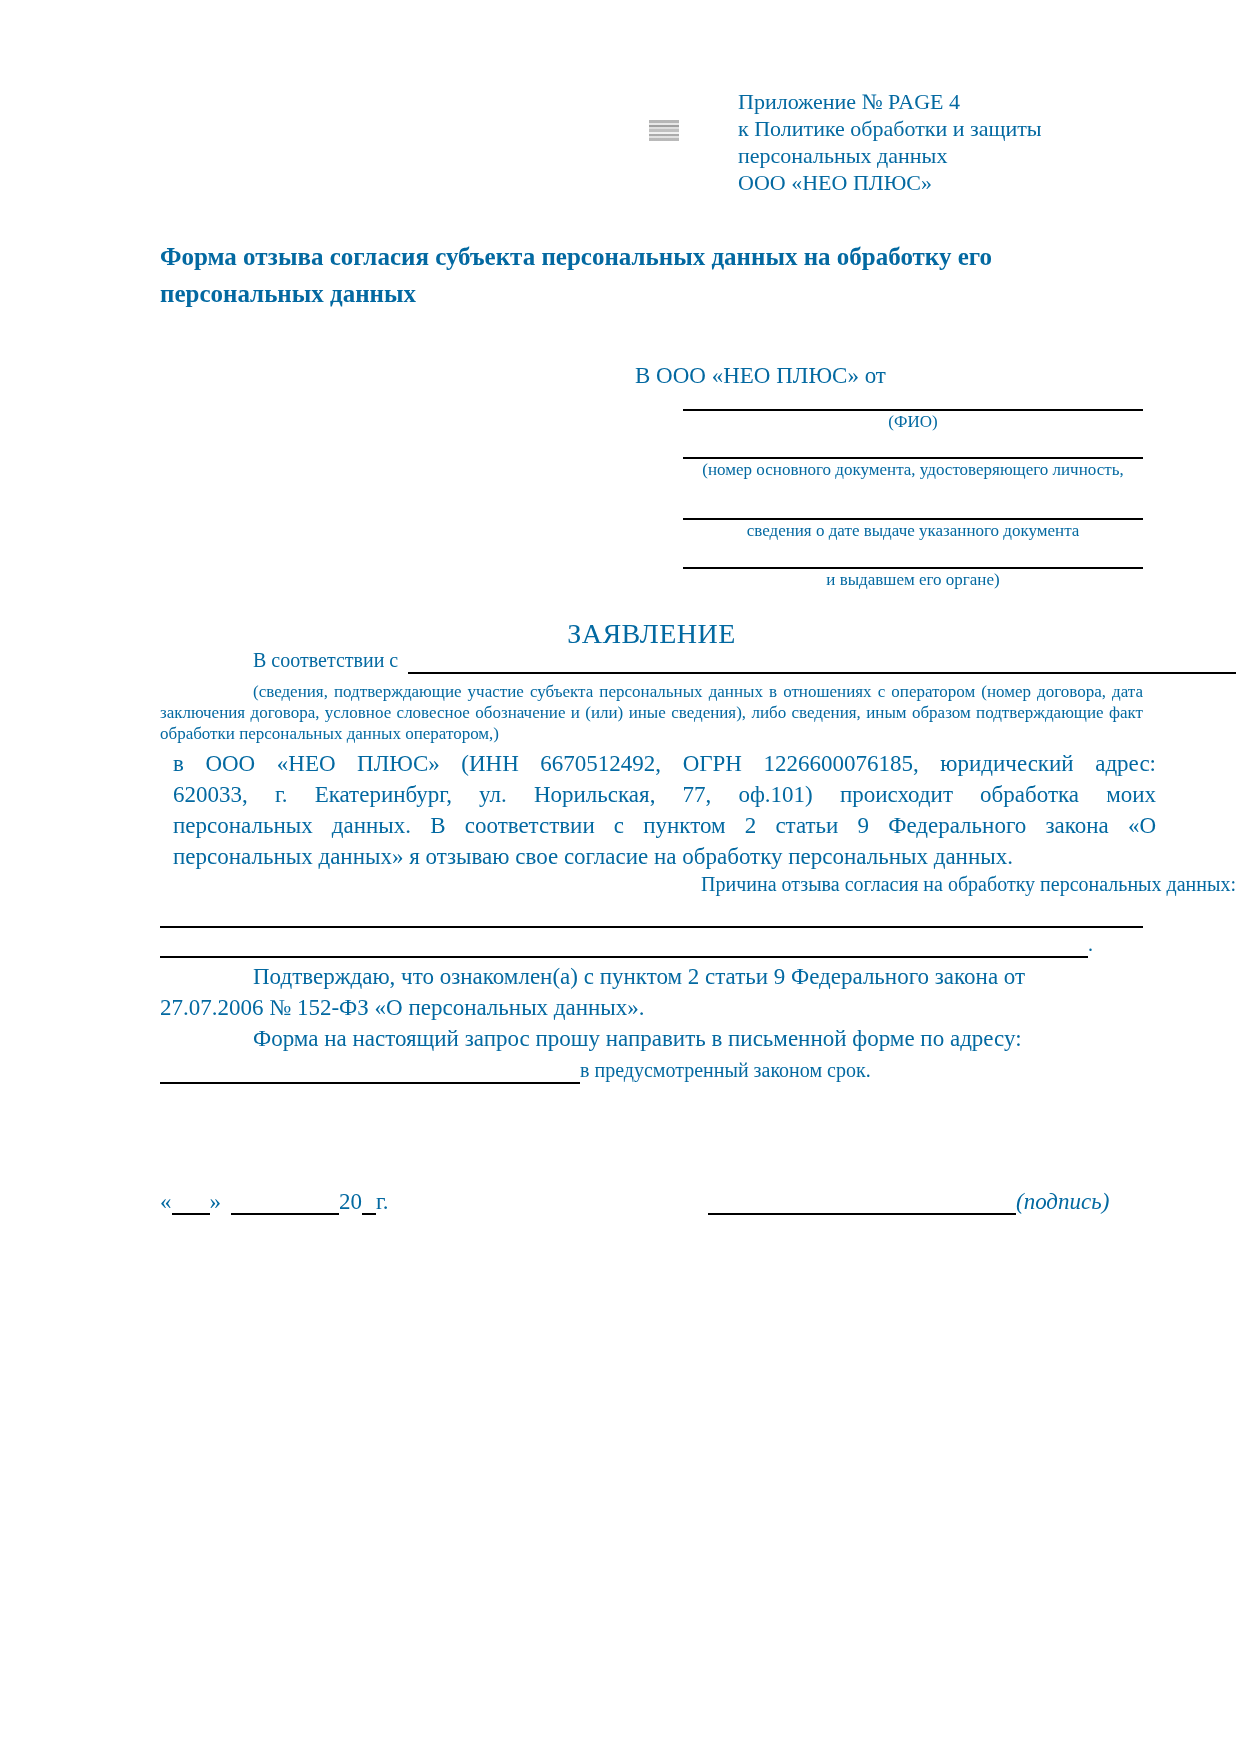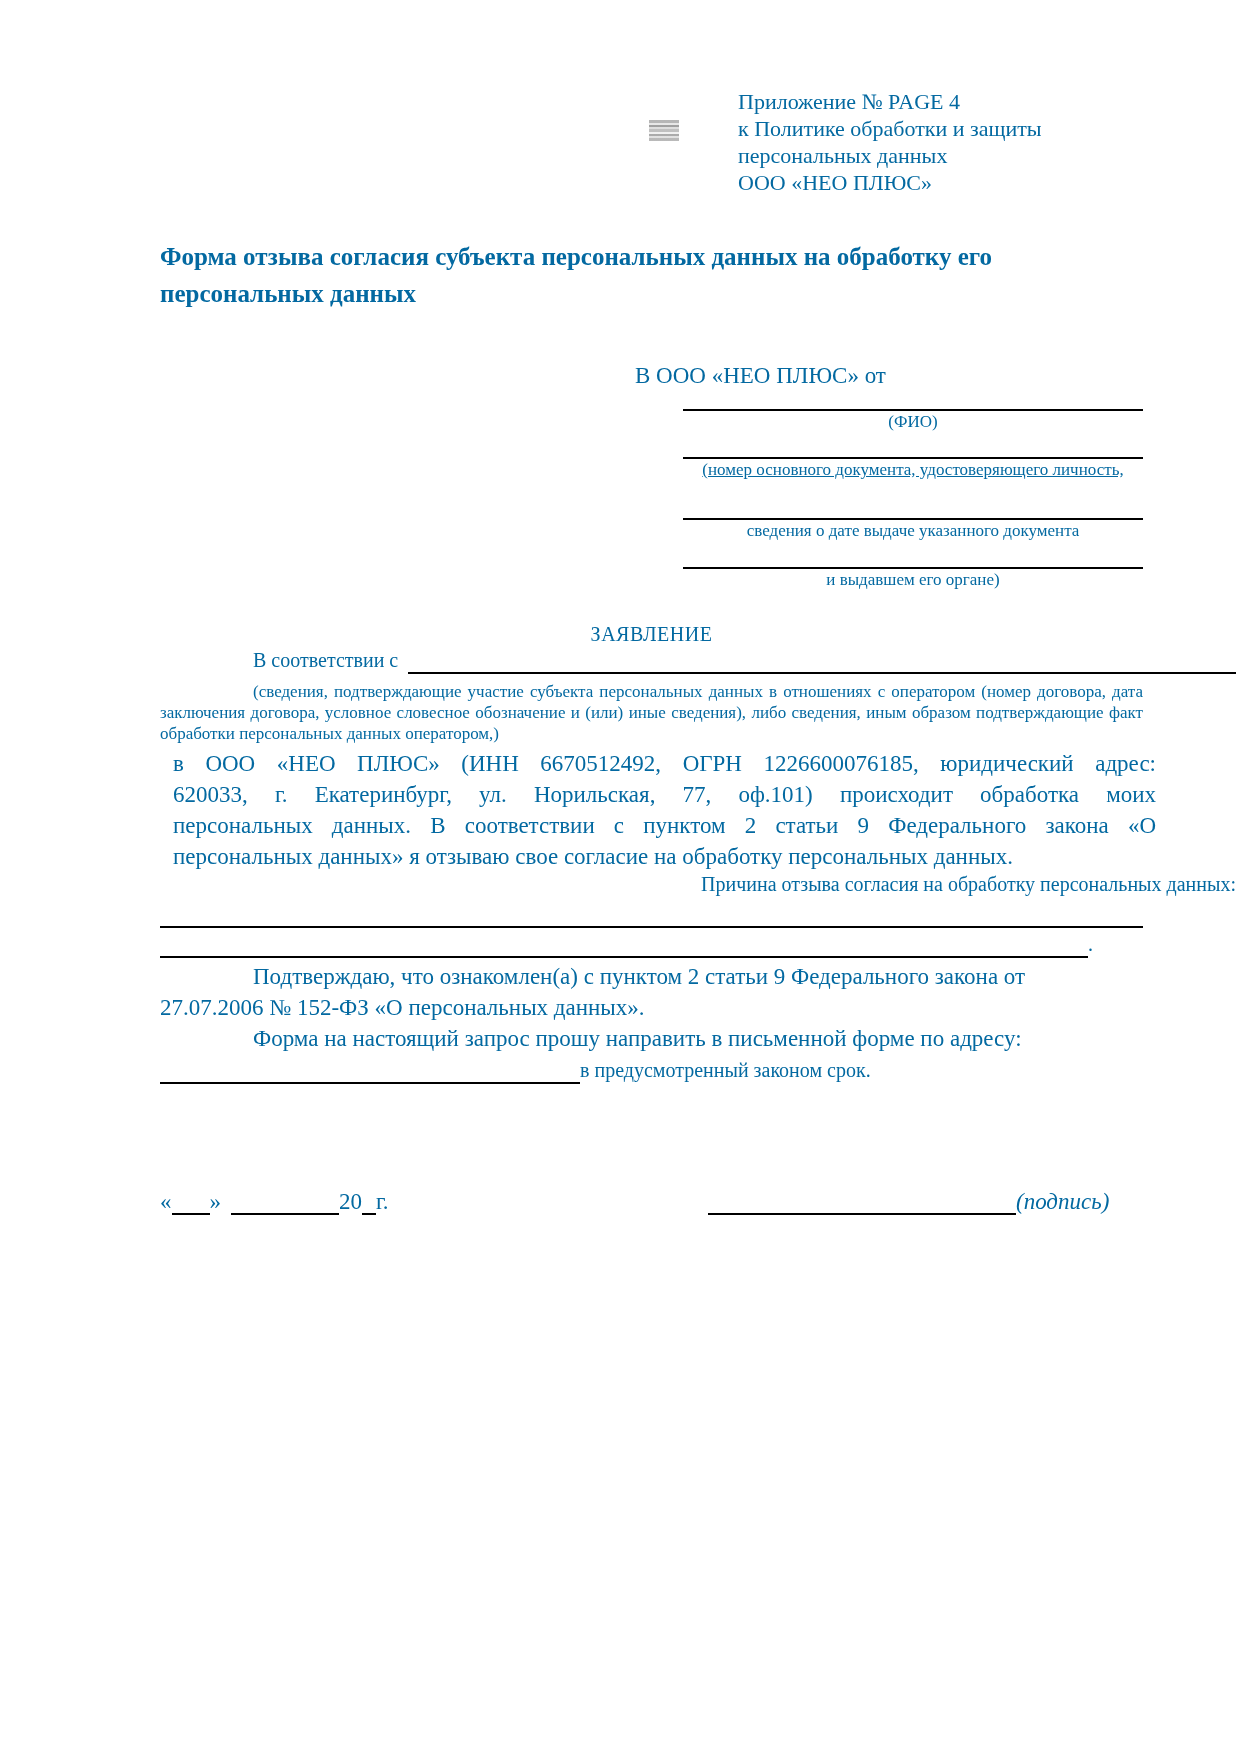--- a/index.html
+++ b/index.html
@@ -44,21 +44,21 @@
     border-bottom:2px solid #000;
   }
   .field-cap{
     position:absolute;left:0;width:460px;
     font-size:17px;line-height:20px;text-align:center;
     white-space:nowrap;
   }
   .cap-wide{left:-55px;width:570px;}
   .heading{
     left:160px;top:620px;width:983px;
-    font-size:20px;line-height:28px;text-align:center;letter-spacing:.5px;
+    font-size:28px;line-height:28px;text-align:center;letter-spacing:.5px;
   }
   .row{
     left:160px;width:983px;display:flex;align-items:flex-end;
     font-size:20px;line-height:28px;white-space:nowrap;
   }
   .fill{
     display:inline-block;border-bottom:2px solid #000;height:24px;
     flex:0 0 auto;
   }
   .fill.grow{flex:1 1 auto;}
@@ -101,21 +101,21 @@
 
   <div class="abs title">Форма отзыва согласия субъекта персональных данных на обработку его персональных данных</div>
 
   <div class="abs to-line">В ООО «НЕО ПЛЮС» от</div>
 
   <div class="abs fields">
     <div class="field-line" style="top:0;"></div>
     <div class="field-cap" style="top:19px;">(ФИО)</div>
 
     <div class="field-line" style="top:48px;"></div>
-    <div class="field-cap cap-wide" style="top:67px;text-decoration:underline;">(номер основного документа, удостоверяющего личность,</div>
+    <div class="field-cap cap-wide" style="top:67px;">(номер основного документа, удостоверяющего личность,</div>
 
     <div class="field-line" style="top:109px;"></div>
     <div class="field-cap" style="top:128px;">сведения о дате выдаче указанного документа</div>
 
     <div class="field-line" style="top:158px;"></div>
     <div class="field-cap" style="top:177px;">и выдавшем его органе)</div>
   </div>
 
   <div class="abs heading">ЗАЯВЛЕНИЕ</div>
 

